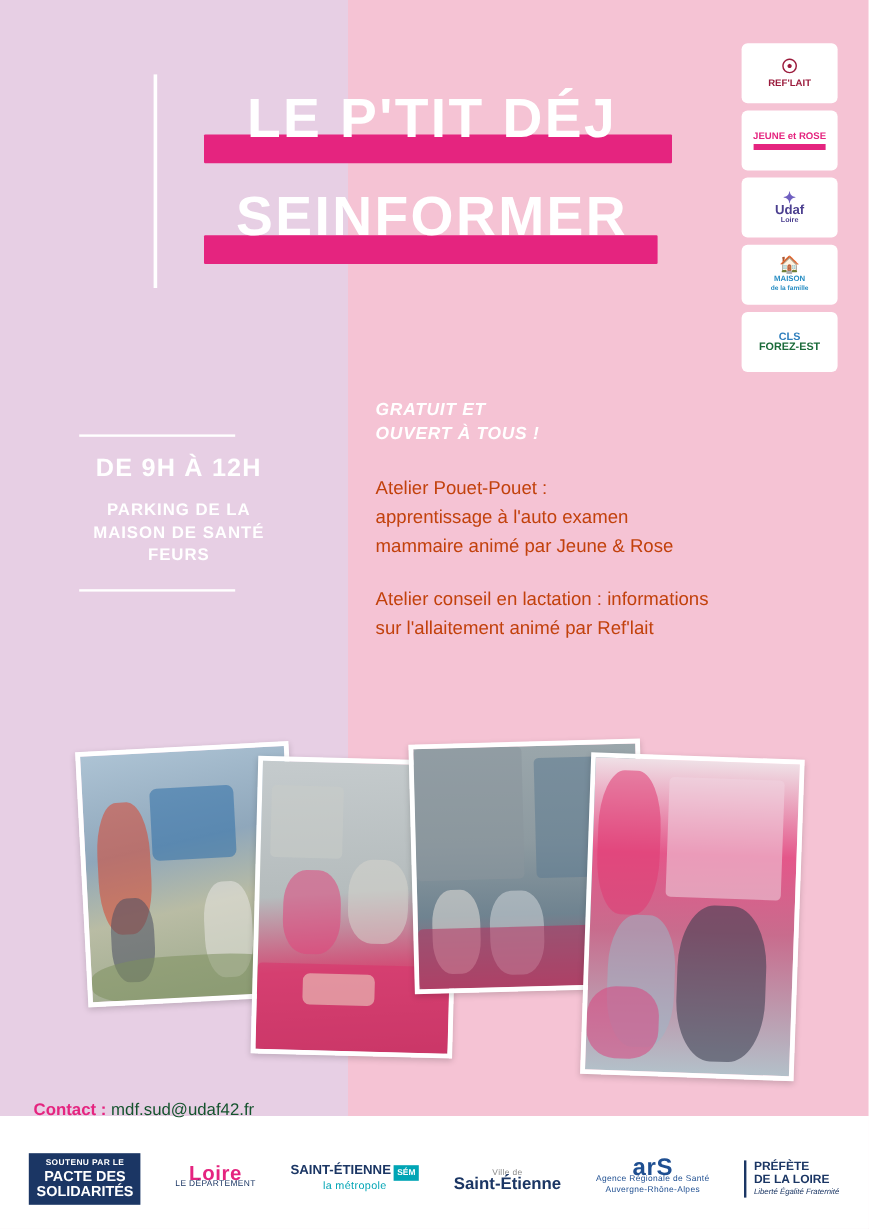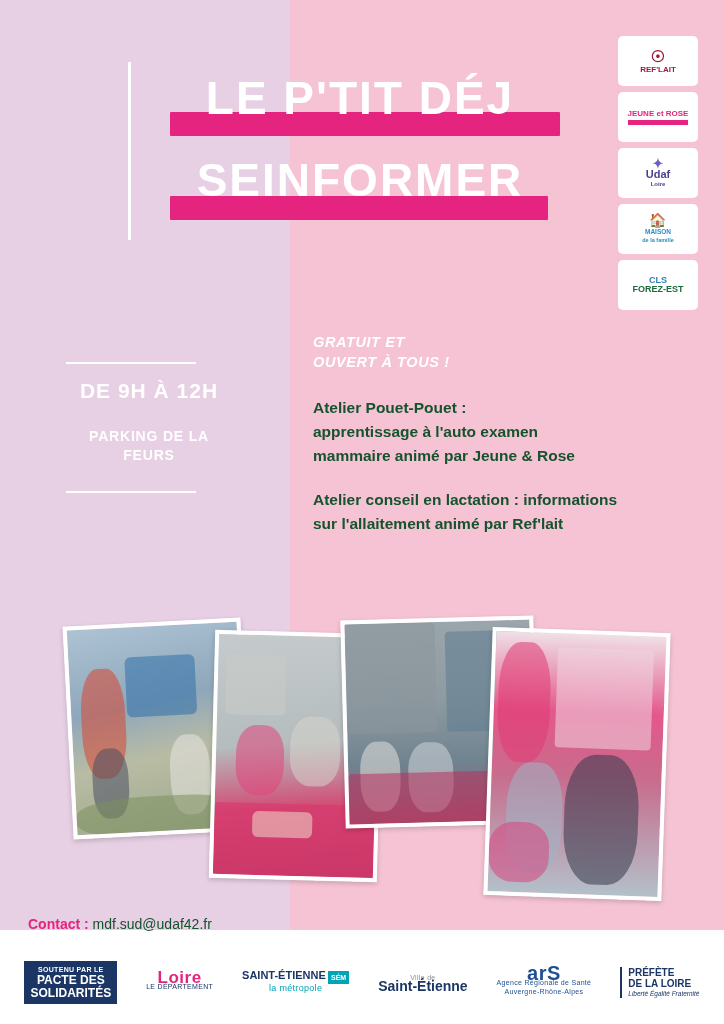--- a/index.html
+++ b/index.html
@@ -132,42 +132,41 @@
     position: absolute;
     left: 34px;
     top: 415px;
     width: 230px;
     text-align: center;
     color: #ffffff;
     font-weight: bold;
     font-size: 14px;
     line-height: 19px;
     letter-spacing: 0.8px;
-    margin-top: 12px;
   }
 
   
   .free-text {
     position: absolute;
     left: 313px;
     top: 332px;
     width: 360px;
     color: #ffffff;
     font-style: italic;
     font-weight: bold;
     font-size: 14.5px;
     line-height: 20px;
     letter-spacing: 0.6px;
   }
   .workshop {
     position: absolute;
     left: 313px;
     width: 380px;
-    color: #14532d;
-    font-weight: bold;
+    color: #c2410c;
+    font-weight: normal;
     font-size: 15.5px;
     line-height: 24px;
   }
   .w1 { top: 396px; }
   .w2 { top: 488px; }
 
   
   .photos {
     position: absolute;
     left: 60px;
@@ -327,20 +326,21 @@
         <div style="font-size:9px;color:#2f7fbd;">CLS</div>
         <div style="font-size:9px;">FOREZ-EST</div>
       </div>
     </div>
   </div>
 
   <div class="hr-w hr1"></div>
   <div class="time-line">DE 9H À 12H</div>
   <div class="place-line">
     <div>PARKING DE LA</div>
+    <div>MAISON DE SANTÉ</div>
     <div>FEURS</div>
   </div>
   <div class="hr-w hr2"></div>
 
   <div class="free-text">
     <div>GRATUIT ET</div>
     <div>OUVERT À TOUS !</div>
   </div>
 
   <div class="workshop w1">

